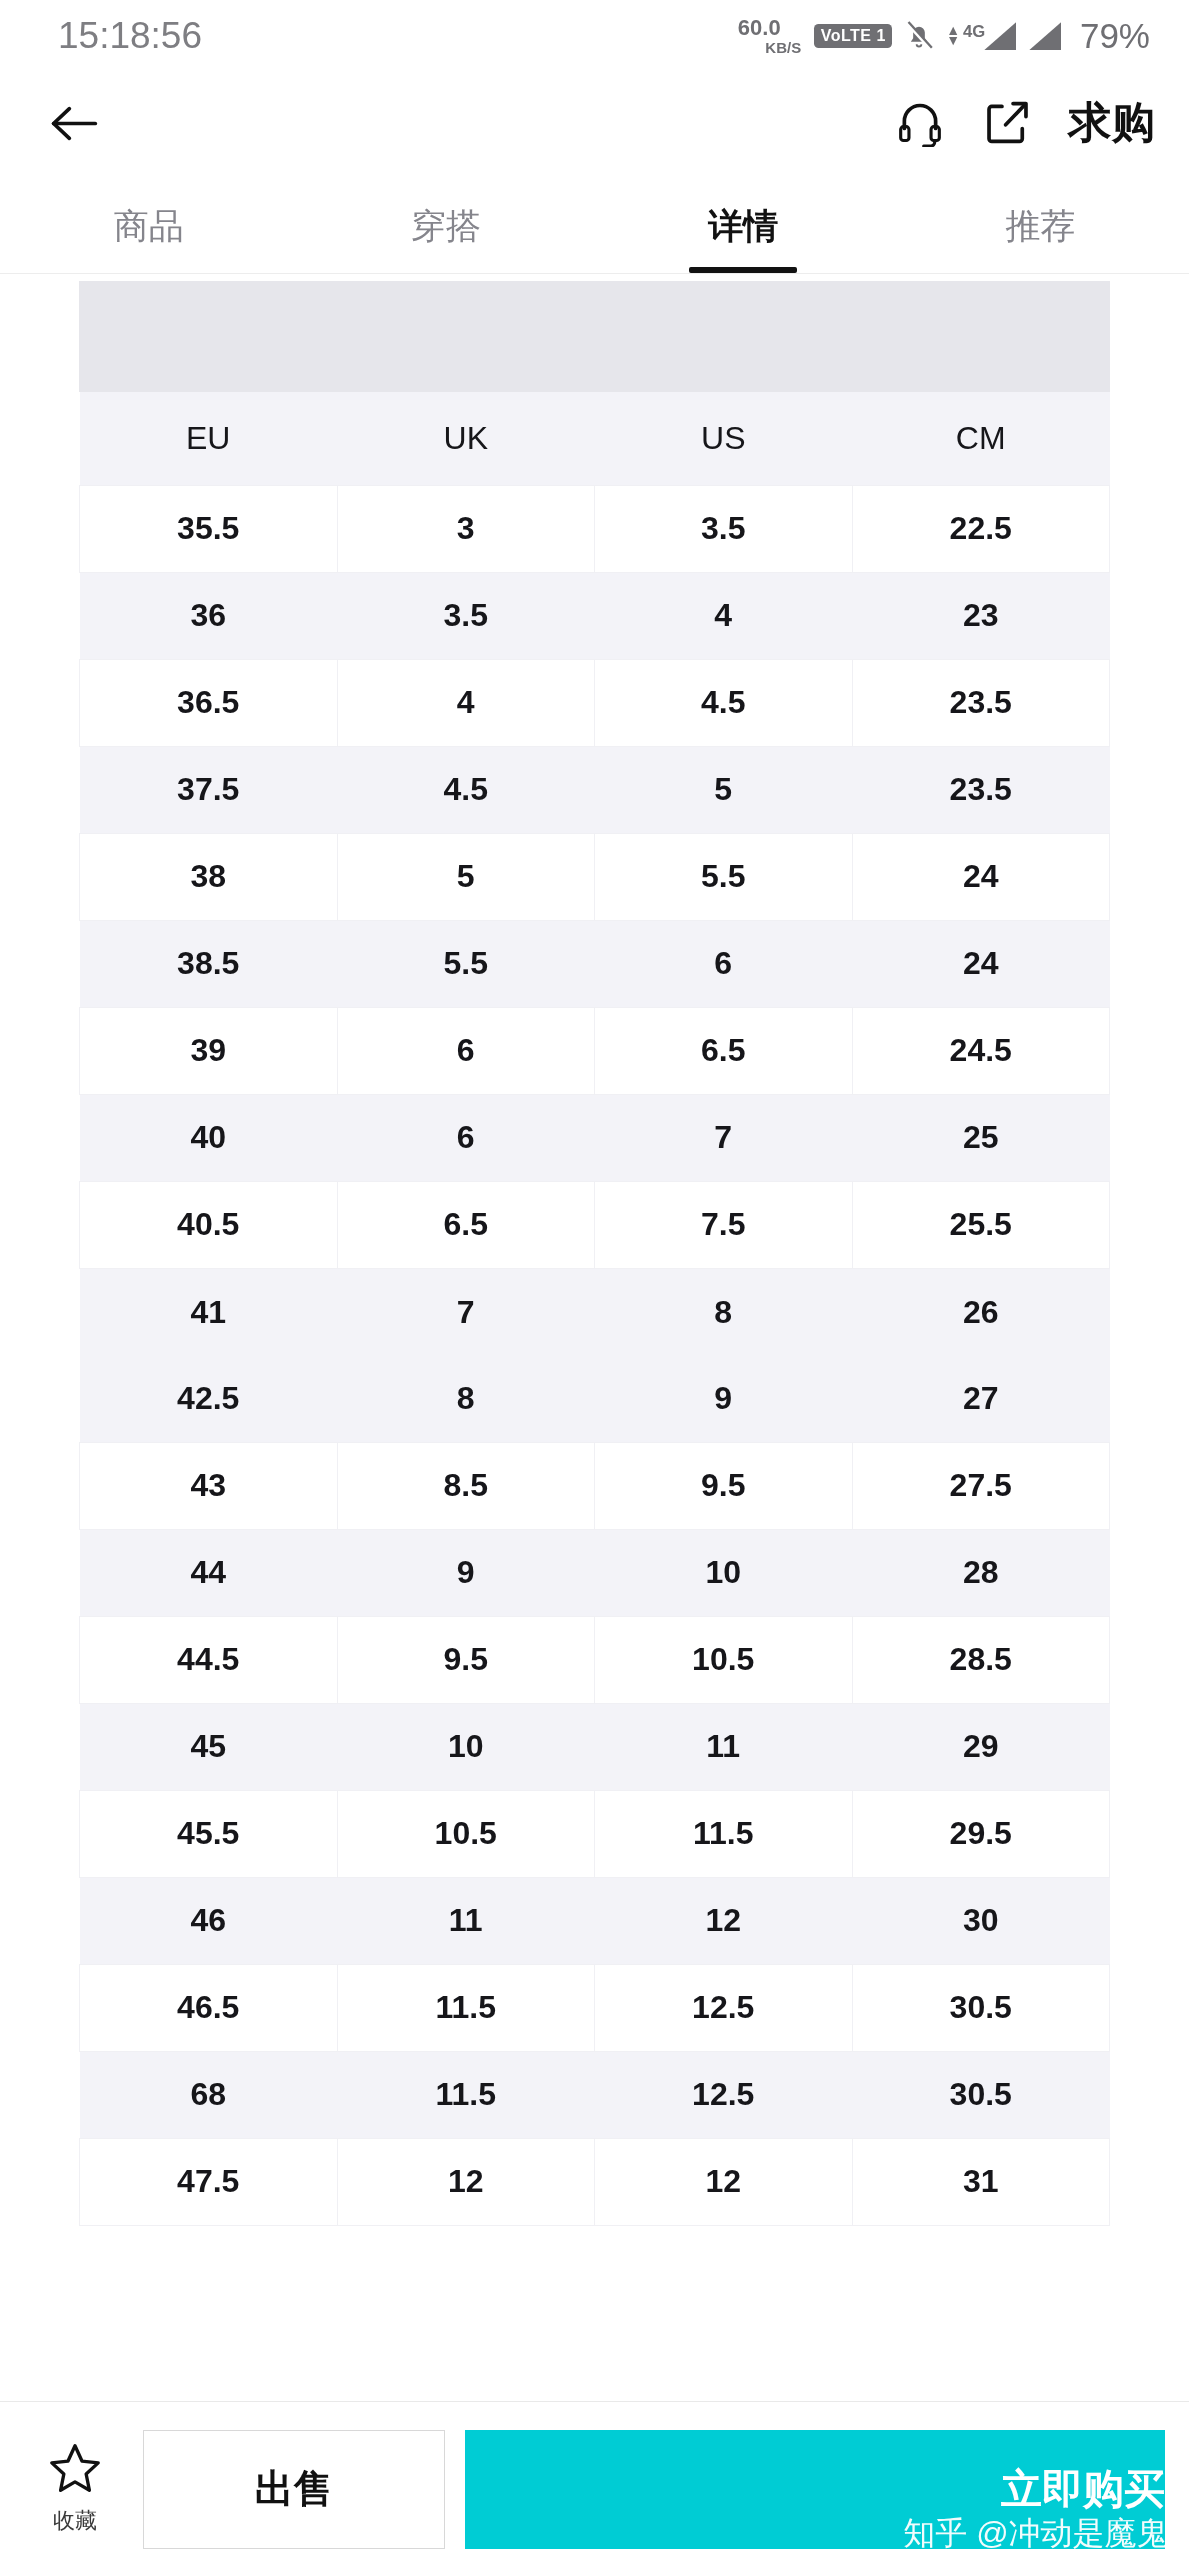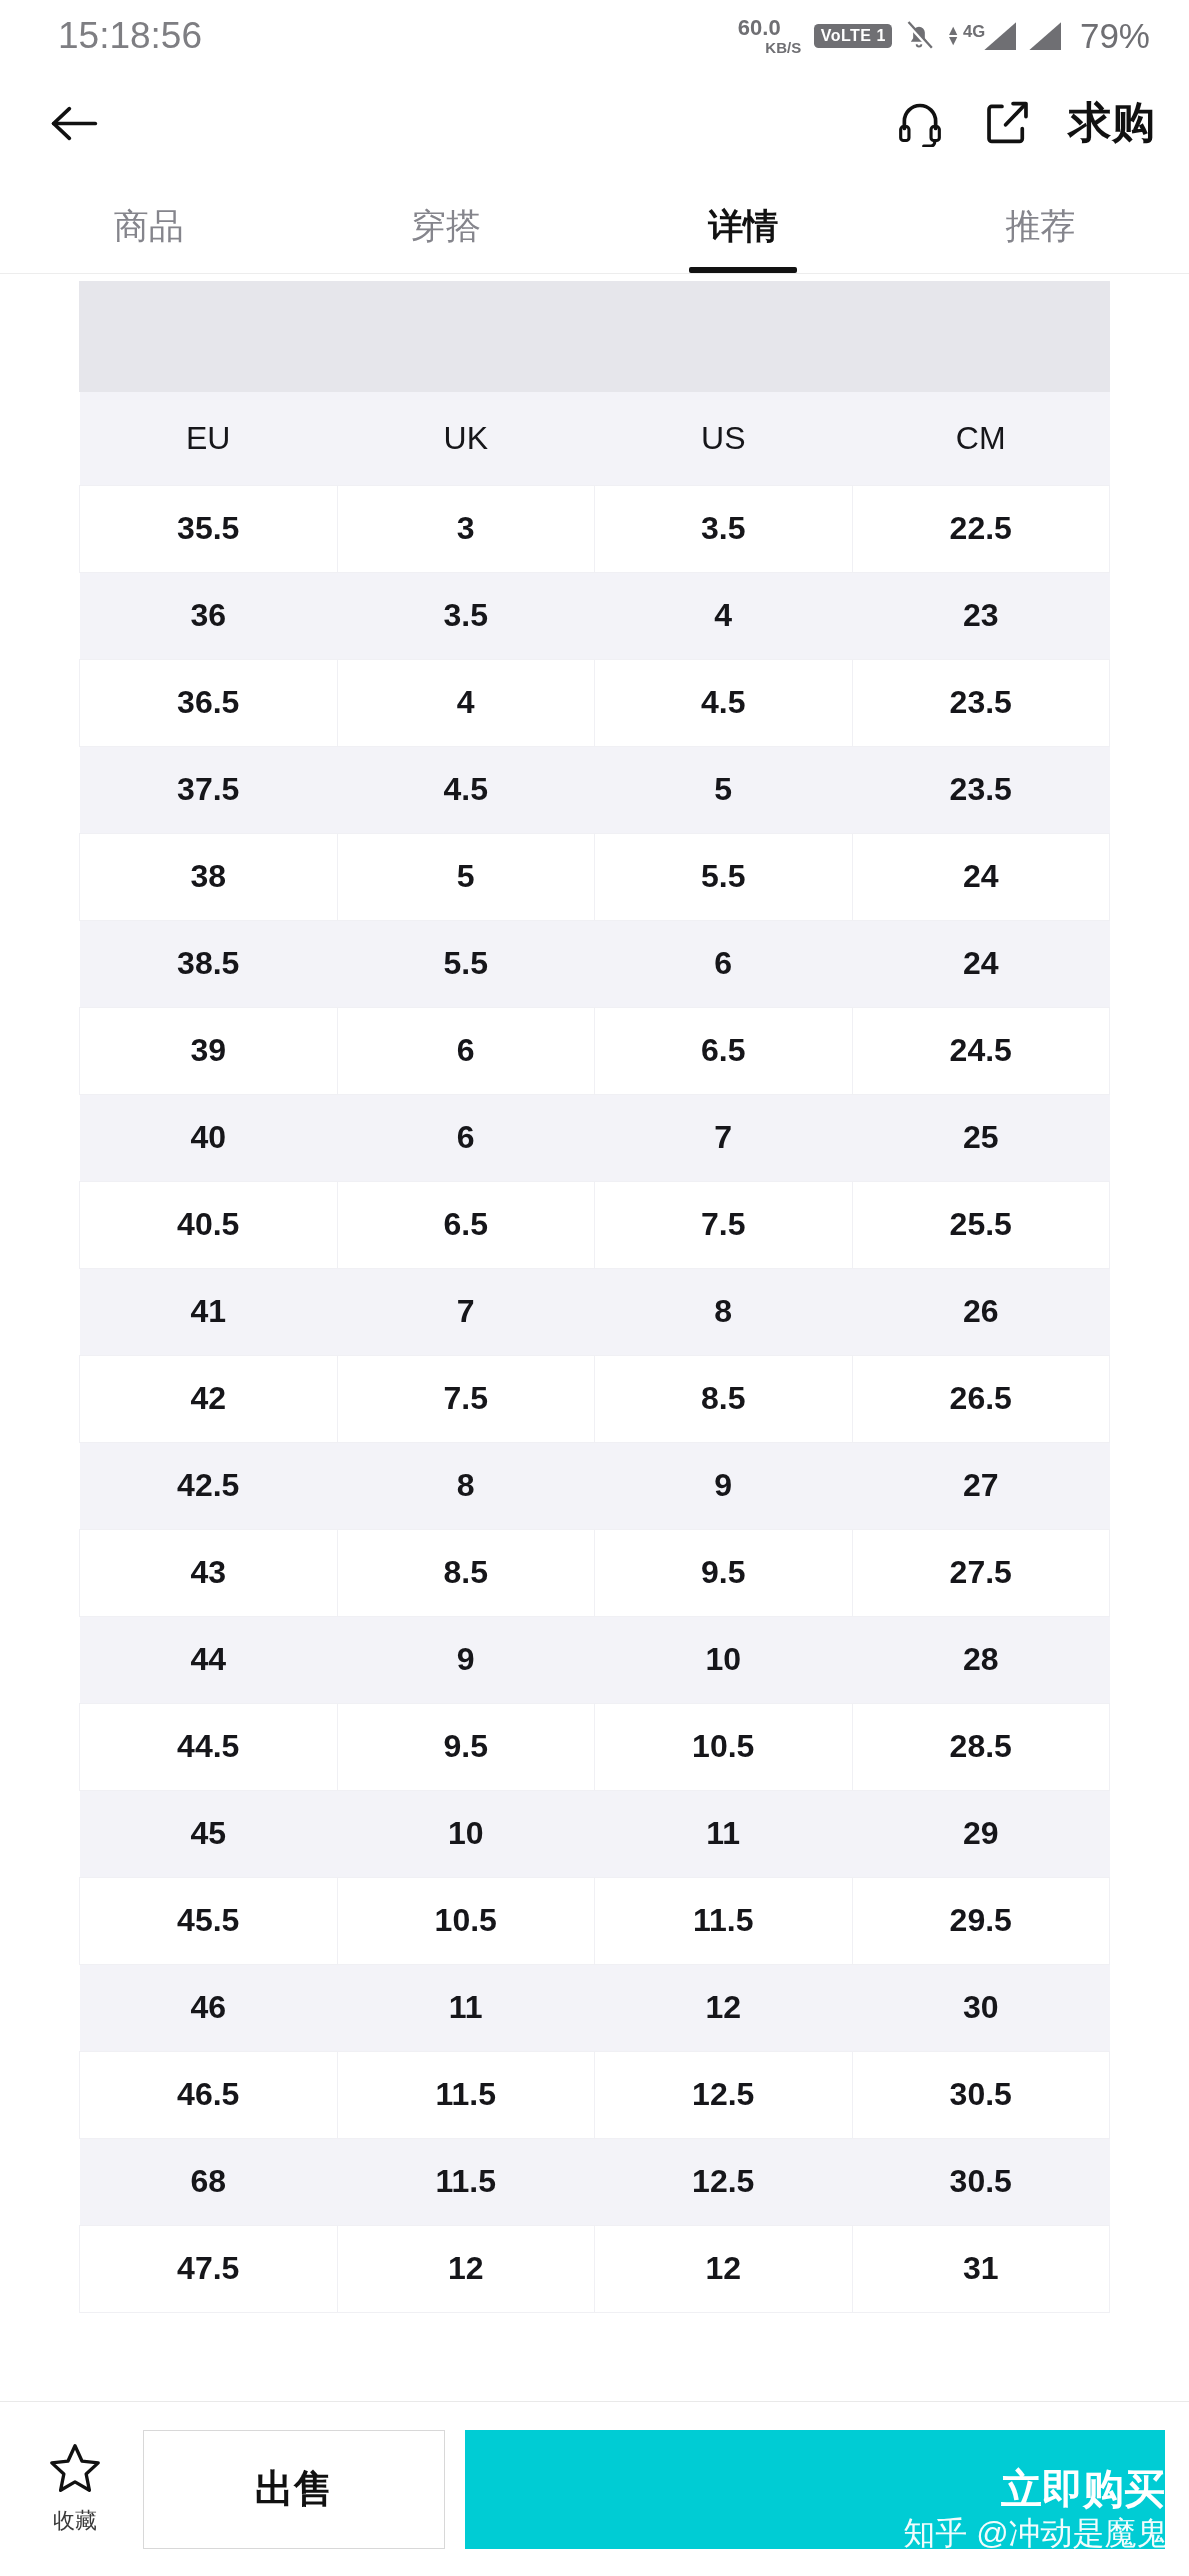--- a/index.html
+++ b/index.html
@@ -408,26 +408,20 @@
               <td>6.5</td>
               <td>7.5</td>
               <td>25.5</td>
             </tr>
             <tr class="even">
               <td>41</td>
               <td>7</td>
               <td>8</td>
               <td>26</td>
             </tr>
-            <tr class="odd">
-              <td>42</td>
-              <td>7.5</td>
-              <td>8.5</td>
-              <td>26.5</td>
-            </tr>
             <tr class="even">
               <td>42.5</td>
               <td>8</td>
               <td>9</td>
               <td>27</td>
             </tr>
             <tr class="odd">
               <td>43</td>
               <td>8.5</td>
               <td>9.5</td>

